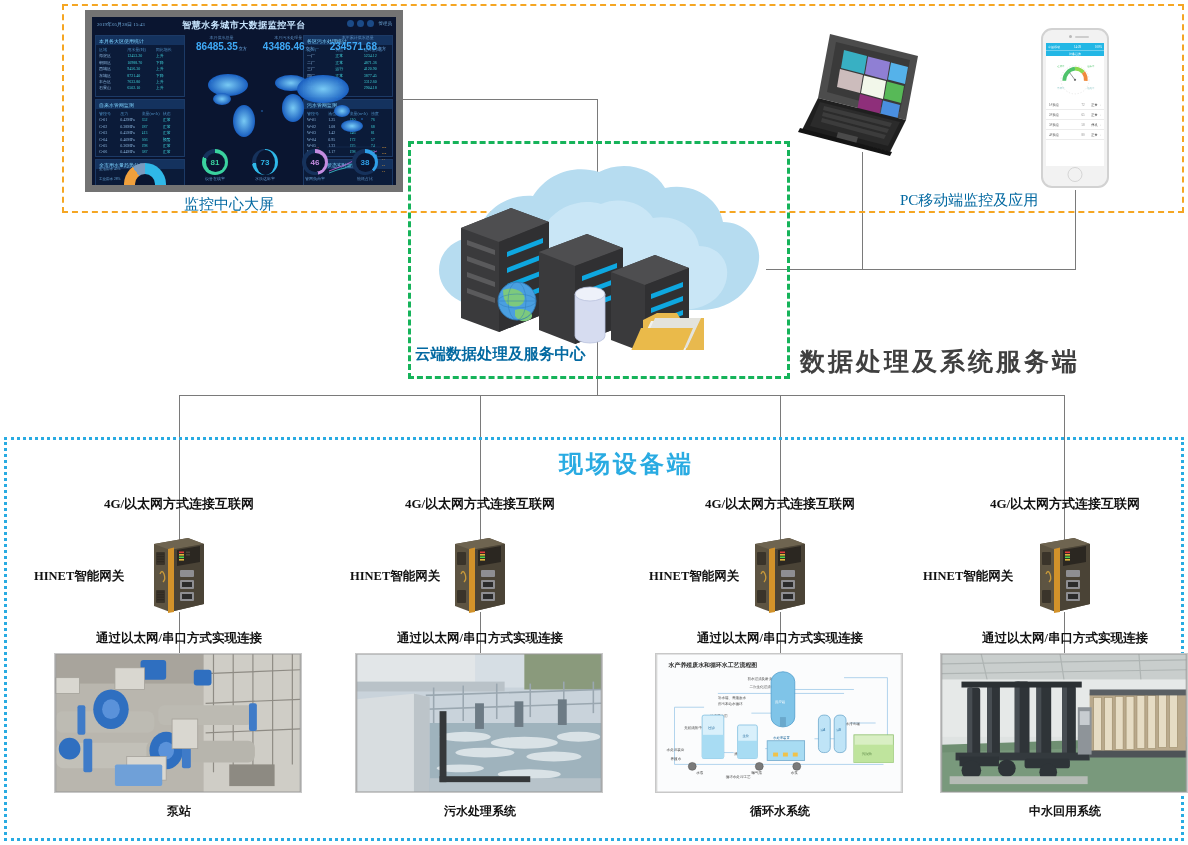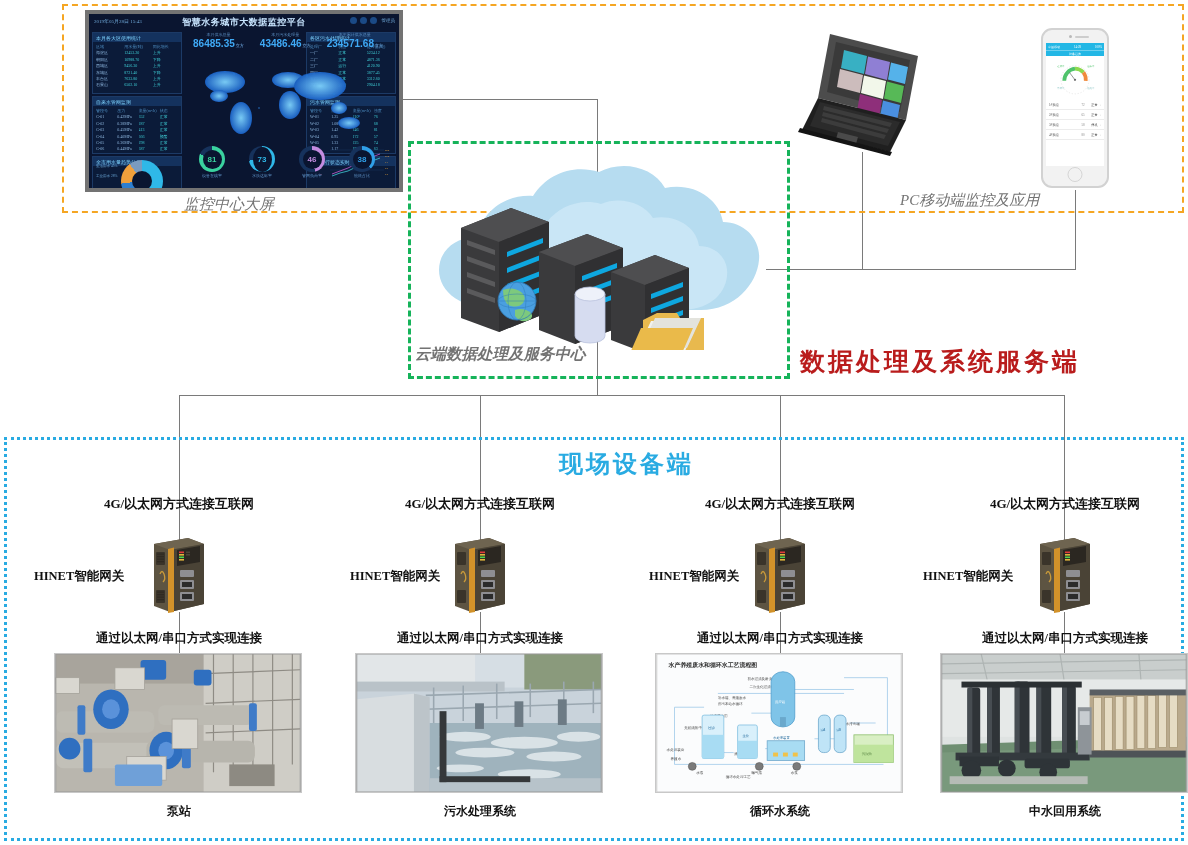--- a/index.html
+++ b/index.html
@@ -22,32 +22,32 @@
     left:408px; top:141px; width:382px; height:238px;
     border:3px dashed #16B35A;
   }
   #zone-bottom {
     left:4px; top:437px; width:1180px; height:404px;
     border:3px dotted #29ABE2;
   }
 
   .zone-title { position:absolute; font-weight:bold; white-space:nowrap; }
   #title-top    { left:517px; top:24px;  font-size:25px; color:#F5A623; letter-spacing:3px; }
-  #title-mid    { left:800px; top:345px; font-size:25px; color:#b91c1c; letter-spacing:3px; }
+  #title-mid    { left:800px; top:345px; font-size:25px; color:#404040; letter-spacing:3px; }
   #title-bottom { left:559px; top:448px; font-size:24px; color:#29ABE2; letter-spacing:3px; }
 
   
   .ln { position:absolute; background:#7a7a7a; }
   .lnh { height:1.4px; }
   .lnv { width:1.4px; }
 
   
   #bigscreen {
     position:absolute; left:85px; top:10px; width:318px; height:182px;
-    background:#0a1530; border:4px solid #737373;
+    background:#0a1530; border:7px solid #737373;
     overflow:hidden;
   }
   .db-head { height:16px; position:relative; }
   .db-title {
     position:absolute; left:0; right:0; top:2px; text-align:center;
     color:#c9e6ff; font-size:9px; font-weight:bold; letter-spacing:.5px;
     font-family:"Liberation Sans",sans-serif;
   }
   .db-date { position:absolute; left:5px; top:4px; color:#6fa8d8; font-size:5px; }
   .db-icons { position:absolute; right:4px; top:3px; display:flex; gap:3px; align-items:center; }
@@ -122,21 +122,21 @@
   .ph-row .ar { font-size:4px; color:#c5c5c5; }
   .ph-home {
     position:absolute; left:50%; bottom:4px; transform:translateX(-50%);
     width:15px; height:15px; border-radius:50%; border:1px solid #d5d5d5;
   }
 
   
   #cloud { position:absolute; left:415px; top:160px; width:370px; height:190px; }
 
   
-  .cap { position:absolute; font-size:15px; color:#737373; white-space:nowrap;font-style:italic; }
+  .cap { position:absolute; font-size:15px; color:#0369a1; white-space:nowrap; }
   .cap-b { font-weight:bold; }
 
   
   .col { position:absolute; top:437px; width:290px; height:404px; }
   .col-net {
     position:absolute; left:50%; transform:translateX(-50%);
     top:58px; width:200px; text-align:center;
     font-size:13px; font-weight:bold; color:#111; line-height:17px;
   }
   .col-gw-label {

